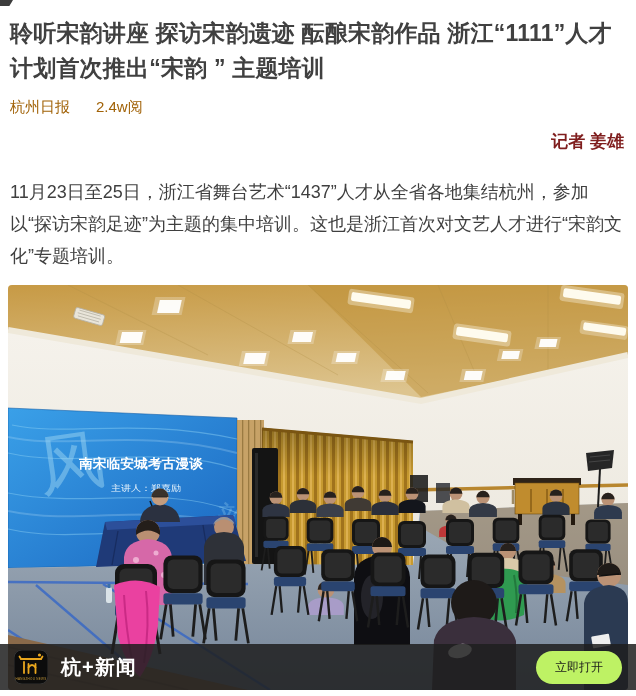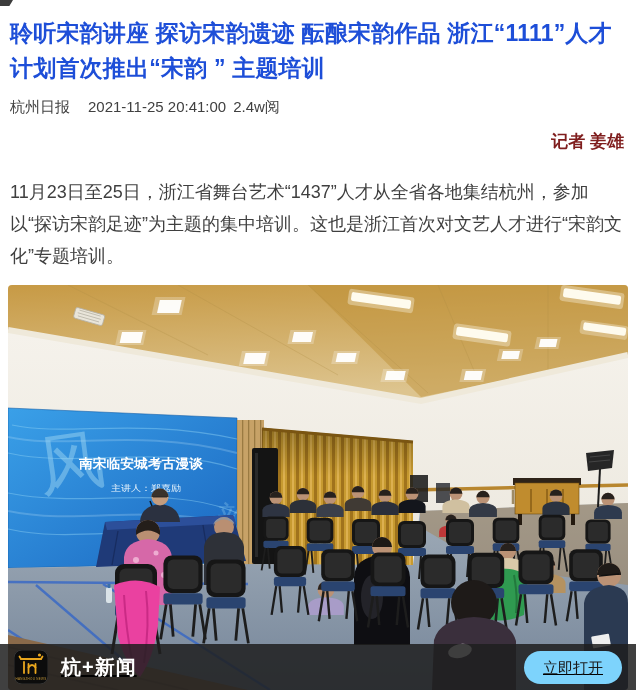--- a/index.html
+++ b/index.html
@@ -7,69 +7,68 @@
     width:636px;height:696px;position:relative;overflow:hidden;
     background:#ffffff;
     font-family:"Liberation Sans","DejaVu Sans",sans-serif;
   }
   .corner-mark{
     position:absolute;top:0;left:0;width:13px;height:6px;background:#3c3c3c;
     clip-path:polygon(0 0,100% 0,72% 100%,0 100%);
   }
   .article-title{
     margin:16px 10px 0 10px;
-    font-size:23px;line-height:35px;font-weight:700;color:#1d4ed8;
+    font-size:23px;line-height:35px;font-weight:700;color:#404040;
     letter-spacing:0.2px;
   }
   .meta-row{
-    display:flex;align-items:center;gap:18px;
+    display:flex;align-items:center;gap:26px;
     margin:13px 10px 0 10px;
-    font-size:15px;line-height:15px;color:#404040;
+    font-size:15px;line-height:15px;color:#a16207;
   }
   .meta-right{display:flex;gap:7px;}
   .byline{
     margin:19px 12px 0 10px;text-align:right;
     font-size:17px;line-height:17px;font-weight:700;color:#7f1d1d;
   }
   .article-body{
     margin:26px 10px 0 10px;
     font-size:18px;line-height:32px;color:#3f3f3f;
   }
   .photo-figure{
     margin:13px 8px 0 8px;width:620px;height:405px;
     border-radius:4px;overflow:hidden;position:relative;background:#efece4;
   }
   .photo-figure svg{display:block;}
   .app-banner{
     position:absolute;left:0;top:644px;width:636px;height:46px;
     background:rgba(30,30,30,0.85);
-    display:flex;align-items:center;box-sizing:border-box;padding:0 14px;text-decoration:underline;
+    display:flex;align-items:center;box-sizing:border-box;padding:0 14px;
   }
   .app-icon{width:34px;height:34px;flex:0 0 auto;}
   .app-name{
     margin-left:13px;color:#ffffff;font-size:20px;font-weight:700;letter-spacing:1px;
     flex:1 1 auto;
   }
   .open-button{
-    background:#7dd3fc;color:#1a1a1a;border:none;border-radius:17px;
-    padding:8px 19px;font-size:15px;font-weight:500;line-height:17px;
+    background:#bef264;color:#1a1a1a;border:none;border-radius:17px;
+    padding:8px 19px;font-size:12px;font-weight:500;line-height:17px;
     font-family:inherit;cursor:pointer;
   }
 </style>
 </head>
 <body>
 
 <div class="corner-mark"></div>
 
 <h1 class="article-title">聆听宋韵讲座 探访宋韵遗迹 酝酿宋韵作品 浙江“1111”人才计划首次推出“宋韵 ” 主题培训</h1>
 
 <div class="meta-row">
   <span>杭州日报</span>
   <span class="meta-right">
-    <span>2021-11-25 20:41:00</span>
     <span>2.4w阅</span>
   </span>
 </div>
 
 <div class="byline">记者 姜雄</div>
 
 <p class="article-body">11月23日至25日，浙江省舞台艺术“1437”人才从全省各地集结杭州，参加以“探访宋韵足迹”为主题的集中培训。这也是浙江首次对文艺人才进行“宋韵文化”专题培训。</p>
 
 <figure class="photo-figure">
 <svg width="620" height="405" viewBox="0 0 620 405" xmlns="http://www.w3.org/2000/svg">

